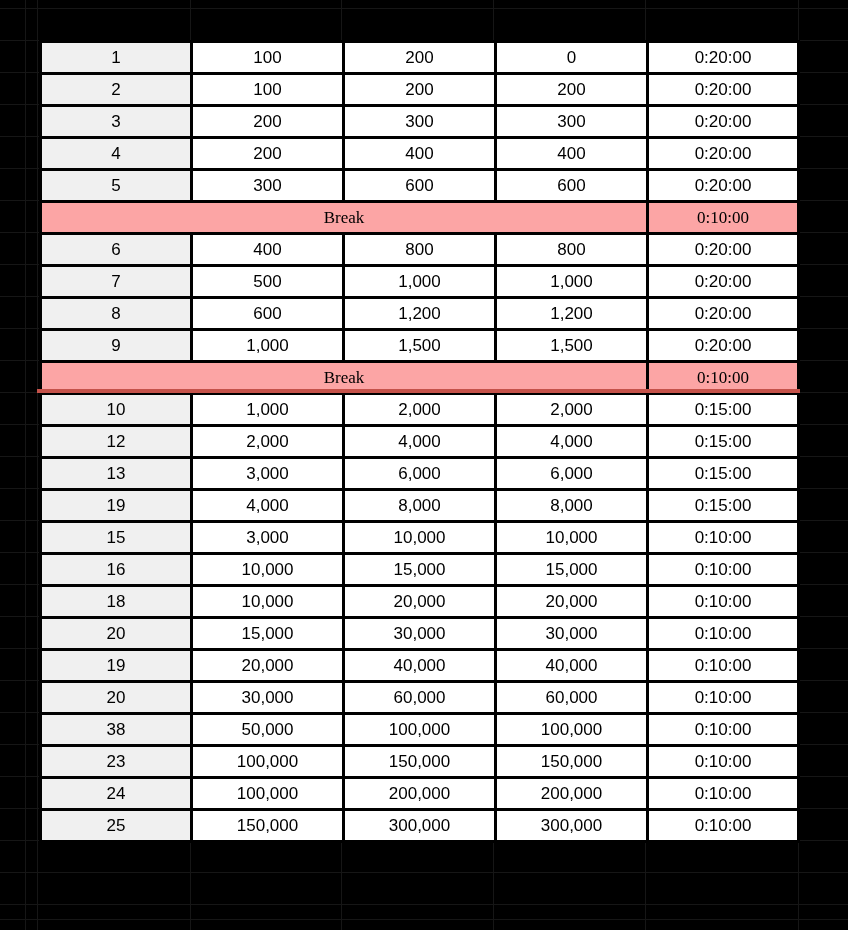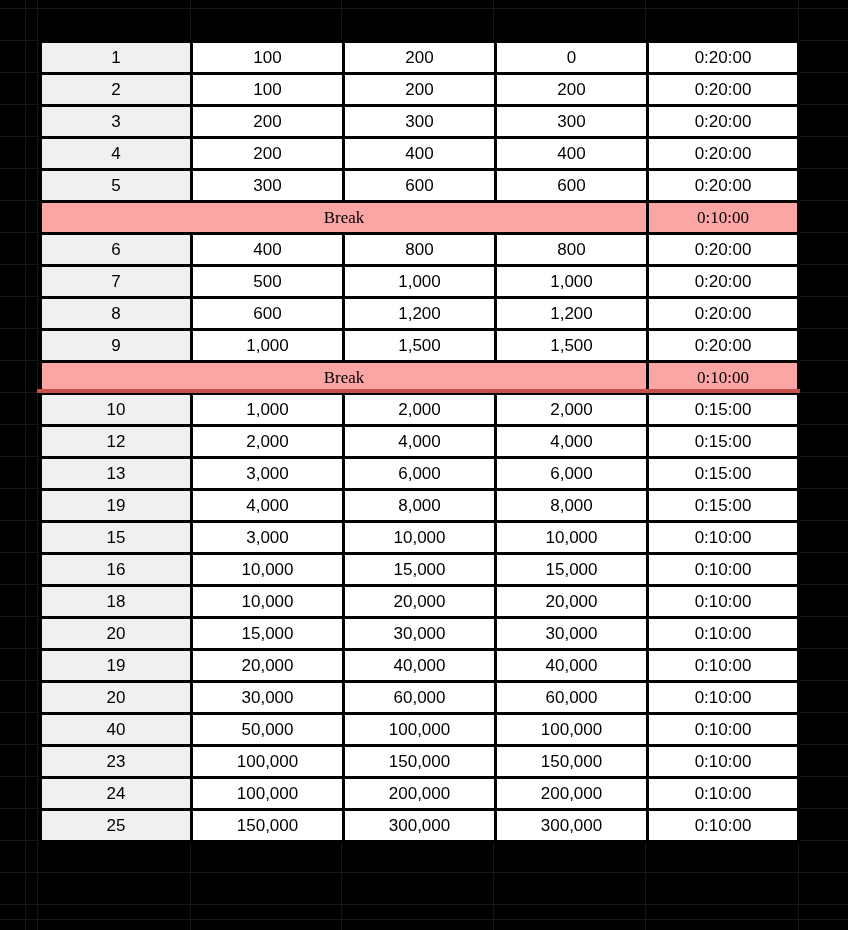--- a/index.html
+++ b/index.html
@@ -226,21 +226,21 @@
           <td>0:10:00</td>
         </tr>
         <tr class="level">
           <td class="level-col">20</td>
           <td>30,000</td>
           <td>60,000</td>
           <td>60,000</td>
           <td>0:10:00</td>
         </tr>
         <tr class="level">
-          <td class="level-col">40</td>
+          <td class="level-col">38</td>
           <td>50,000</td>
           <td>100,000</td>
           <td>100,000</td>
           <td>0:10:00</td>
         </tr>
         <tr class="level">
           <td class="level-col">23</td>
           <td>100,000</td>
           <td>150,000</td>
           <td>150,000</td>

